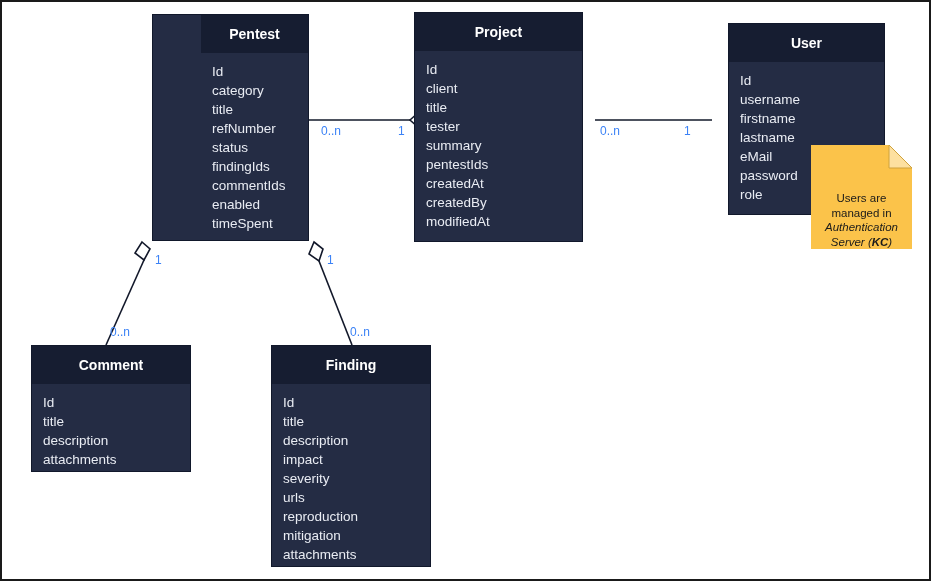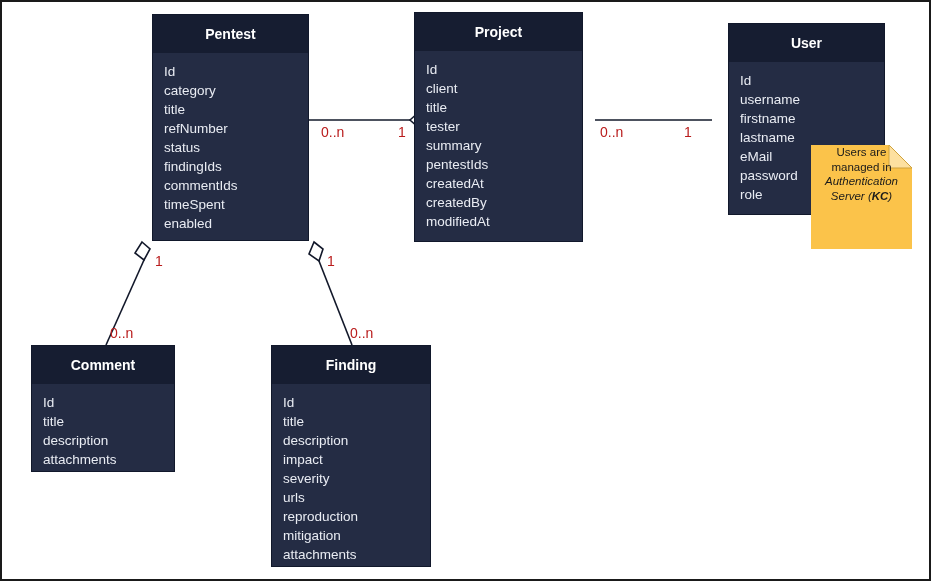--- a/index.html
+++ b/index.html
@@ -61,22 +61,22 @@
     stroke-width: 1.6;
     fill: none;
   }
   .edge-diamond {
     stroke: #12182a;
     stroke-width: 1.6;
     fill: #ffffff;
   }
   .mult {
     position: absolute;
-    font-size: 14px;
-    color: #b91c1c;
+    font-size: 12px;
+    color: #3b82f6;
     white-space: nowrap;
   }
   
   #note {
     position: absolute;
     left: 809px;
     top: 143px;
     width: 101px;
     height: 104px;
   }
@@ -86,21 +86,21 @@
   }
   .note-text {
     position: absolute;
     left: 0;
     top: 0;
     width: 101px;
     height: 104px;
     display: flex;
     flex-direction: column;
     align-items: center;
-    justify-content: flex-start;
+    justify-content: flex-end;
     font-size: 11.5px;
     line-height: 14.5px;
     color: #1a1a1a;
     text-align: center;
     padding: 0 6px;
     box-sizing: border-box;
   }
   .note-text .ital { font-style: italic; }
   .note-text .bold-ital { font-style: italic; font-weight: bold; }
 </style>
@@ -129,32 +129,32 @@
 
   <span class="mult" style="left:598px; top:122px;">0..n</span>
   <span class="mult" style="left:682px; top:122px;">1</span>
 
   <span class="mult" style="left:153px; top:251px;">1</span>
   <span class="mult" style="left:108px; top:323px;">0..n</span>
 
   <span class="mult" style="left:325px; top:251px;">1</span>
   <span class="mult" style="left:348px; top:323px;">0..n</span>
 
-  <div class="uml-class" style="left:150px; top:12px; width:157px; height:227px;">
+  <div class="uml-class" style="left:150px; top:12px; width:157px; height:227px;padding-left:48px;">
     <div class="uml-header">Pentest</div>
     <ul class="uml-attrs">
       <li>Id</li>
       <li>category</li>
       <li>title</li>
       <li>refNumber</li>
       <li>status</li>
       <li>findingIds</li>
       <li>commentIds</li>
+      <li>enabled</li>
       <li>timeSpent</li>
-      <li>enabled</li>
     </ul>
   </div>
 
   <div class="uml-class" style="left:412px; top:10px; width:169px; height:230px;">
     <div class="uml-header">Project</div>
     <ul class="uml-attrs">
       <li>Id</li>
       <li>client</li>
       <li>title</li>
       <li>tester</li>
@@ -172,21 +172,21 @@
       <li>Id</li>
       <li>username</li>
       <li>firstname</li>
       <li>lastname</li>
       <li>eMail</li>
       <li>password</li>
       <li>role</li>
     </ul>
   </div>
 
-  <div class="uml-class" style="left:29px; top:343px; width:144px; height:127px;">
+  <div class="uml-class" style="left:29px; top:343px; width:160px; height:127px;">
     <div class="uml-header">Comment</div>
     <ul class="uml-attrs">
       <li>Id</li>
       <li>title</li>
       <li>description</li>
       <li>attachments</li>
     </ul>
   </div>
 
   <div class="uml-class" style="left:269px; top:343px; width:160px; height:222px;">

